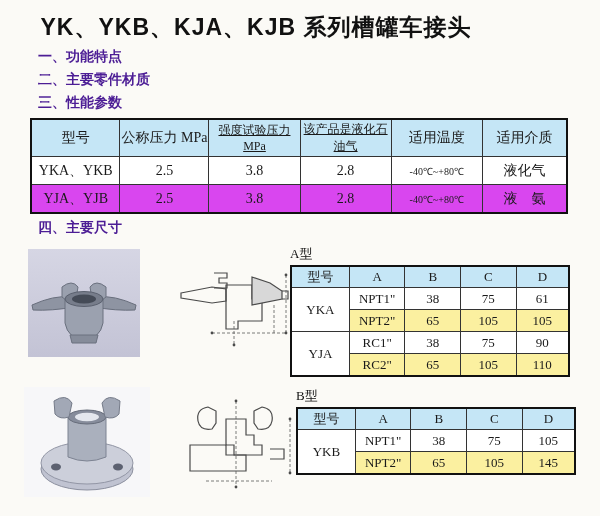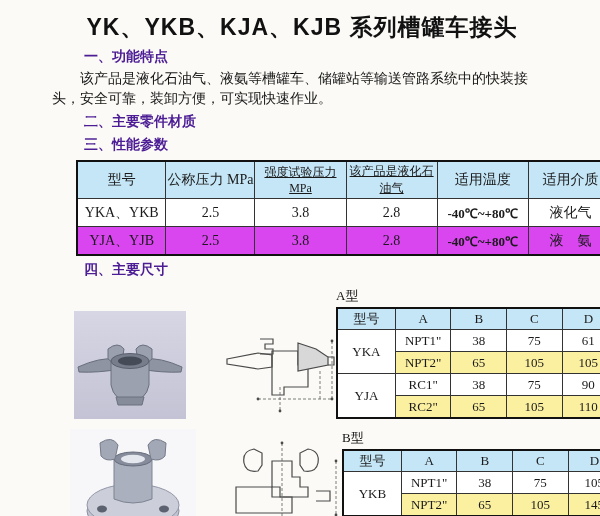--- a/index.html
+++ b/index.html
@@ -3,21 +3,21 @@
 <meta charset="utf-8">
 <style>
   html,body{margin:0;padding:0;}
   body{
     width:600px;height:516px;overflow:hidden;
     background:#fbfaf6;
     font-family:"Liberation Sans",sans-serif;
     color:#1a1a1a;
     position:relative;
   }
-  .page{width:512px;height:516px;position:relative;padding-left:46px;}
+  .page{width:512px;height:516px;position:relative;}
 
   .title{
     text-align:center;
     font-size:23px;font-weight:bold;letter-spacing:1px;
     padding-top:12px;color:#111;
   }
   .sec-heading{
     color:#4c1d95;font-weight:bold;font-size:14px;
     margin:5px 0 2px 38px;
   }
@@ -38,25 +38,25 @@
     font-family:"Liberation Serif",serif;
   }
   .perf-table th,.perf-table td{
     border:1px solid #333;text-align:center;vertical-align:middle;
     font-weight:normal;font-size:14px;
   }
   .perf-table th{background:#c5e6f6;height:27px;}
   .perf-table th.small{font-size:12px;text-decoration:underline;}
   .perf-table td{height:25px;background:#fff;}
   .perf-table tr.yellow td{background:#d946ef;}
-  .perf-table .temp{font-size:13px;font-weight:bold;}
+  .perf-table .temp{font-size:10px;}
 
   
   .dim-row{display:flex;align-items:flex-start;margin-left:28px;}
-  .dim-row.a{margin-top:8px;align-items:flex-end;}
+  .dim-row.a{margin-top:8px;}
   .dim-row.b{margin-top:10px;}
   .photo{border:0;flex:none;}
   .photo-a{width:112px;height:108px;margin-top:4px;}
   .photo-b{width:126px;height:110px;margin-left:-4px;}
   .drawing{flex:none;}
   .drawing-a{margin:12px 0 0 38px;}
   .drawing-b{margin:6px 0 0 28px;}
   .dim-block{flex:none;margin-left:auto;margin-right:30px;width:280px;}
   .dim-label{
     font-family:"Liberation Serif",serif;font-size:13px;color:#111;
@@ -76,21 +76,20 @@
   .dim-table td.model{background:#fff;}
 </style>
 </head>
 <body>
 
 <div class="page">
 
   <div class="title">YK、YKB、KJA、KJB 系列槽罐车接头</div>
 
   <div class="sec-heading">一、功能特点</div>
-  <div class="para">该产品是液化石油气、液氨等槽罐车、储罐站等输送管路系统中的快装接头，安全可靠，装卸方便，可实现快速作业。</div>
 
   <div class="sec-heading">二、主要零件材质</div>
 
   <div class="sec-heading">三、性能参数</div>
 
   <table class="perf-table">
     <tbody>
         <tr>
       <th style="width:16.6%">型号</th>
       <th style="width:16.6%">公称压力 MPa</th>

